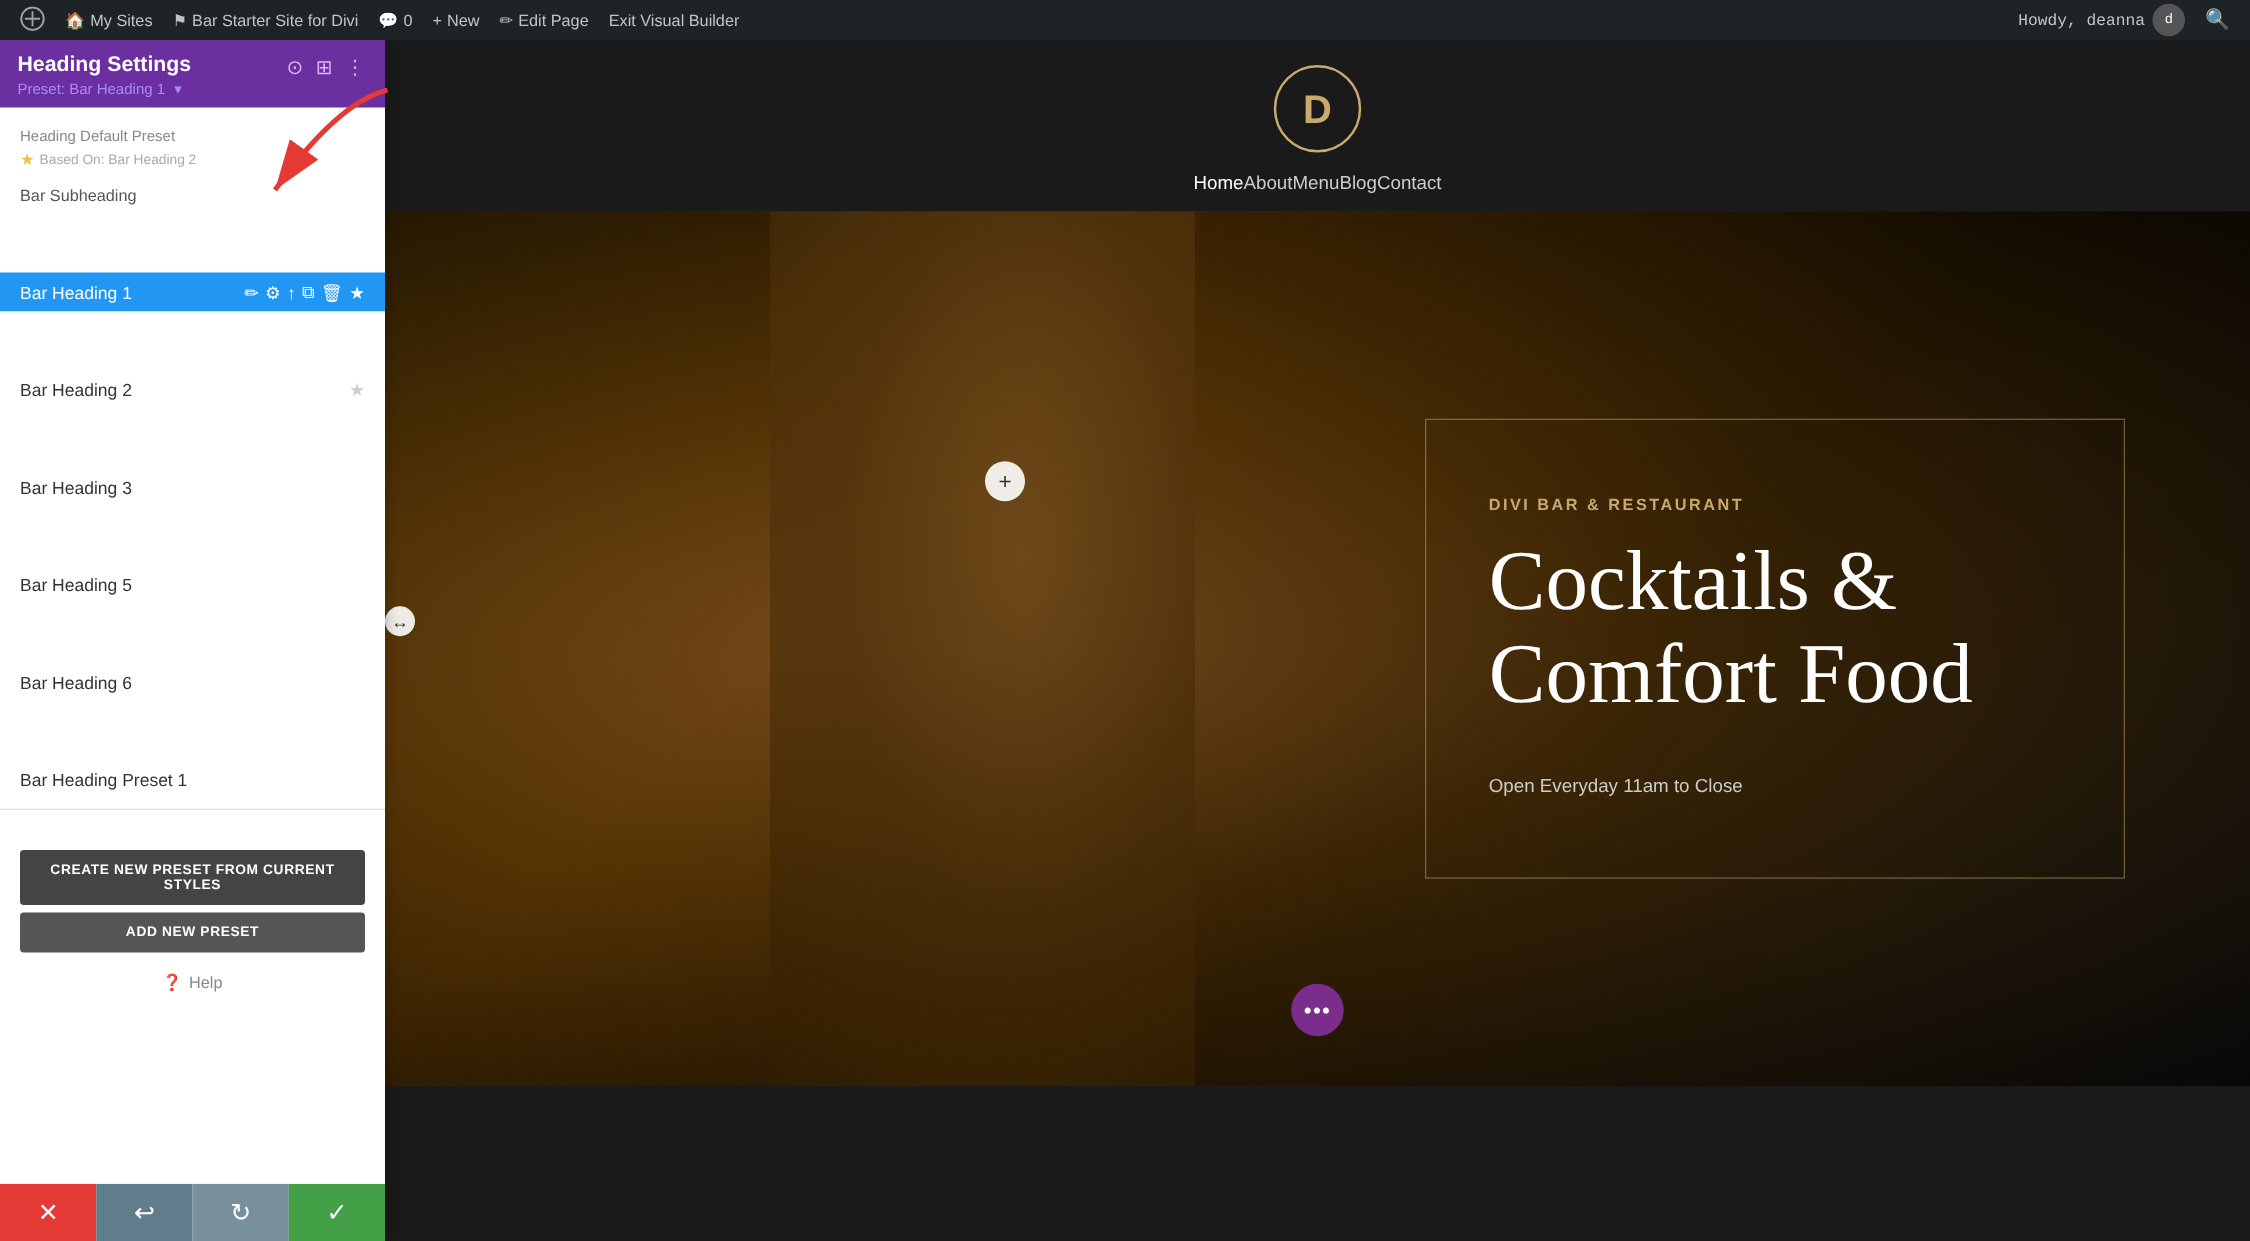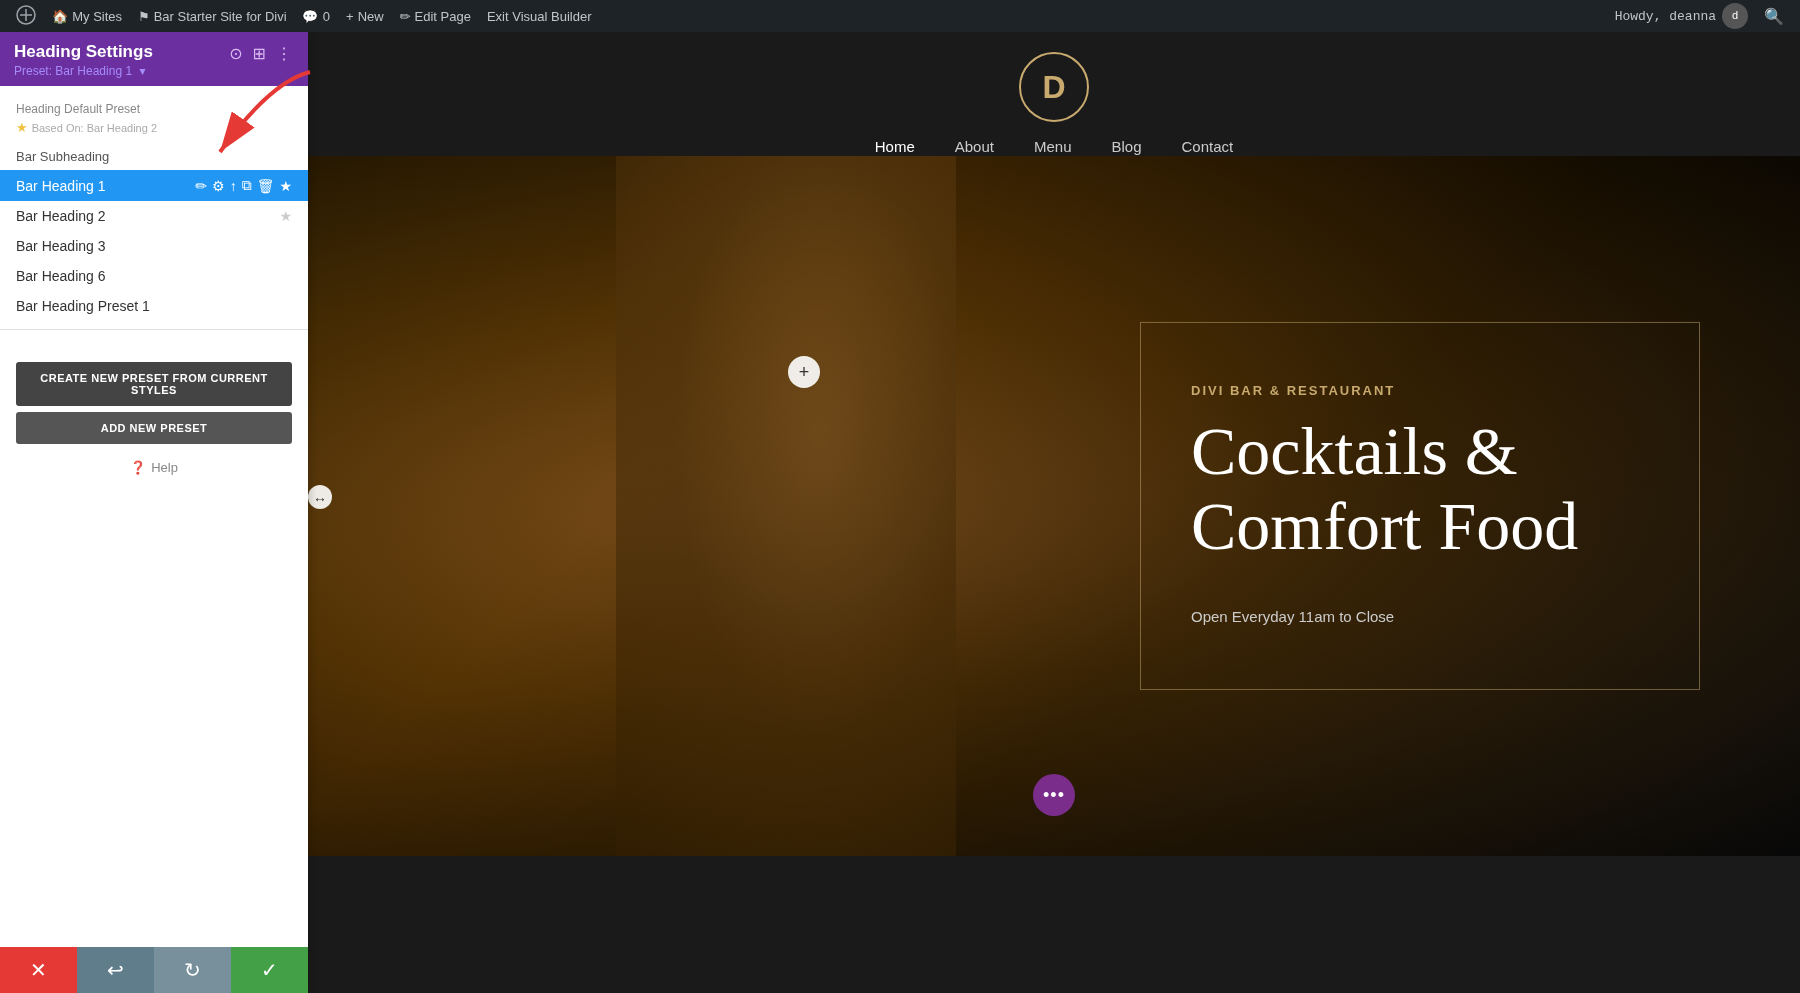--- a/index.html
+++ b/index.html
@@ -58,20 +58,21 @@
 
     .preset-subheading {
       font-size: 13px; color: #555; padding: 8px 16px 6px;
       font-weight: 400;
     }
 
     .preset-item {
       display: flex; align-items: center; padding: 7px 16px;
       cursor: pointer; font-size: 14px; color: #333;
       position: relative;
+      margin-top: 48px;
     }
     .preset-item.active { background: #2196f3; color: #fff; }
     .preset-item-name { flex: 1; }
     .preset-item-icons { display: flex; gap: 5px; align-items: center; font-size: 14px; }
     .preset-item.active .preset-item-icons { color: #fff; }
     .preset-item-star { color: #ccc; font-size: 14px; }
 
     .divider { border: none; border-top: 1px solid #e0e0e0; margin: 8px 0; }
 
     .btn-create-preset {
@@ -125,22 +126,22 @@
       display: flex; align-items: center; justify-content: center;
       flex-direction: column; padding-top: 20px;
     }
     .site-logo {
       width: 70px; height: 70px; border-radius: 50%;
       border: 2px solid #c8a96e; display: flex; align-items: center;
       justify-content: center; color: #c8a96e; font-size: 32px; font-weight: 700;
       margin-bottom: 16px;
     }
     .nav-links {
-      display: flex; gap: 40px; list-style: none;
-      margin-bottom: 0;
+      display: flex; list-style: none;
+      margin-bottom: 13px;
     }
     .nav-links a {
       color: #ccc; text-decoration: none; font-size: 15px;
       font-weight: 400;
     }
     .nav-links a.active { color: #fff; }
 
     
     .hero-section {
       position: relative; height: 700px; overflow: hidden;
@@ -309,20 +310,23 @@
       </div>
 
       
       <div class="preset-item">
         <span class="preset-item-name">Bar Heading 3</span>
       </div>
 
       
 
       
+      <div class="preset-item">
+        <span class="preset-item-name">Bar Heading 5</span>
+      </div>
 
       
       <div class="preset-item">
         <span class="preset-item-name">Bar Heading 6</span>
       </div>
 
       
       <div class="preset-item">
         <span class="preset-item-name">Bar Heading Preset 1</span>
       </div>

